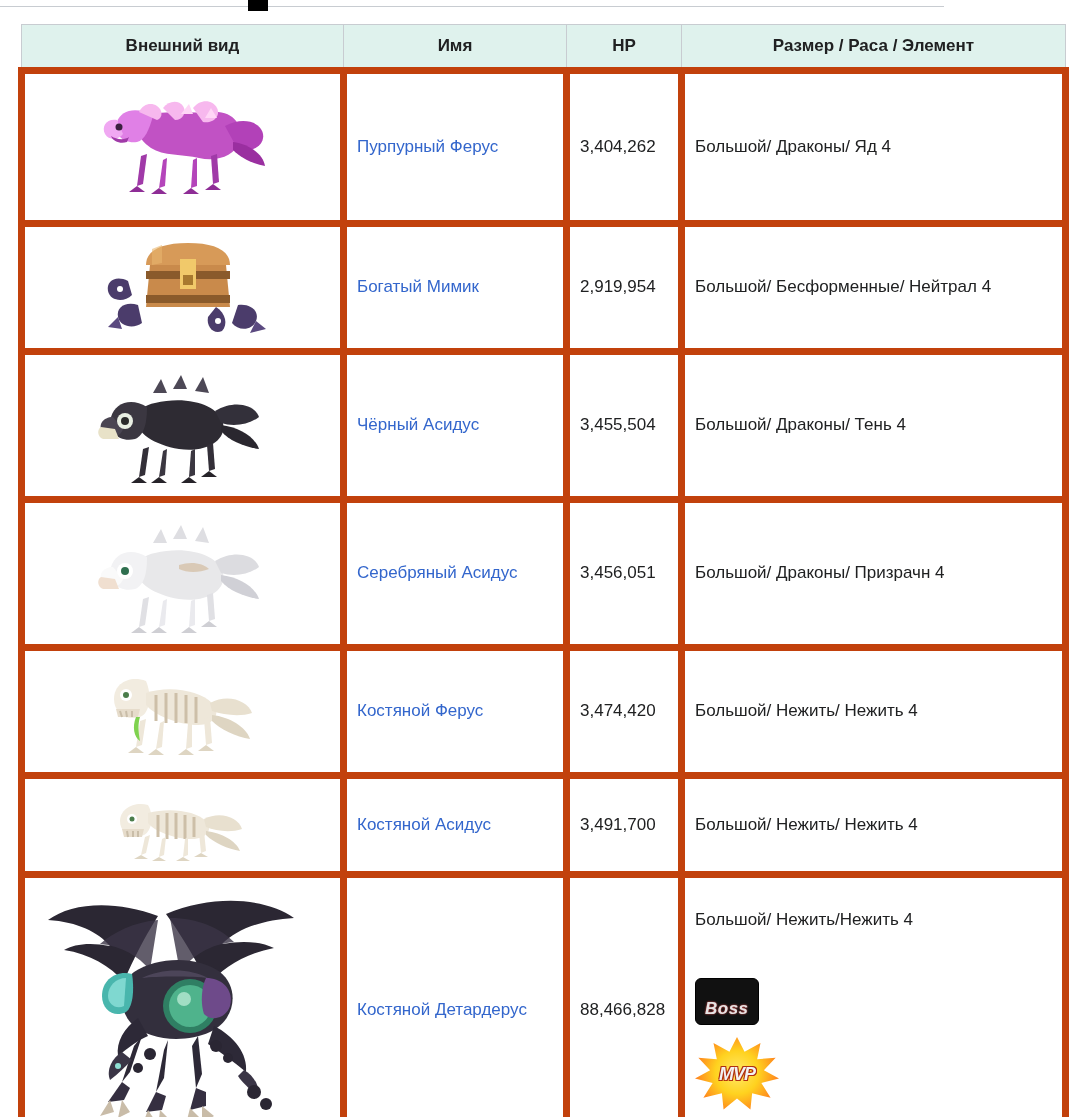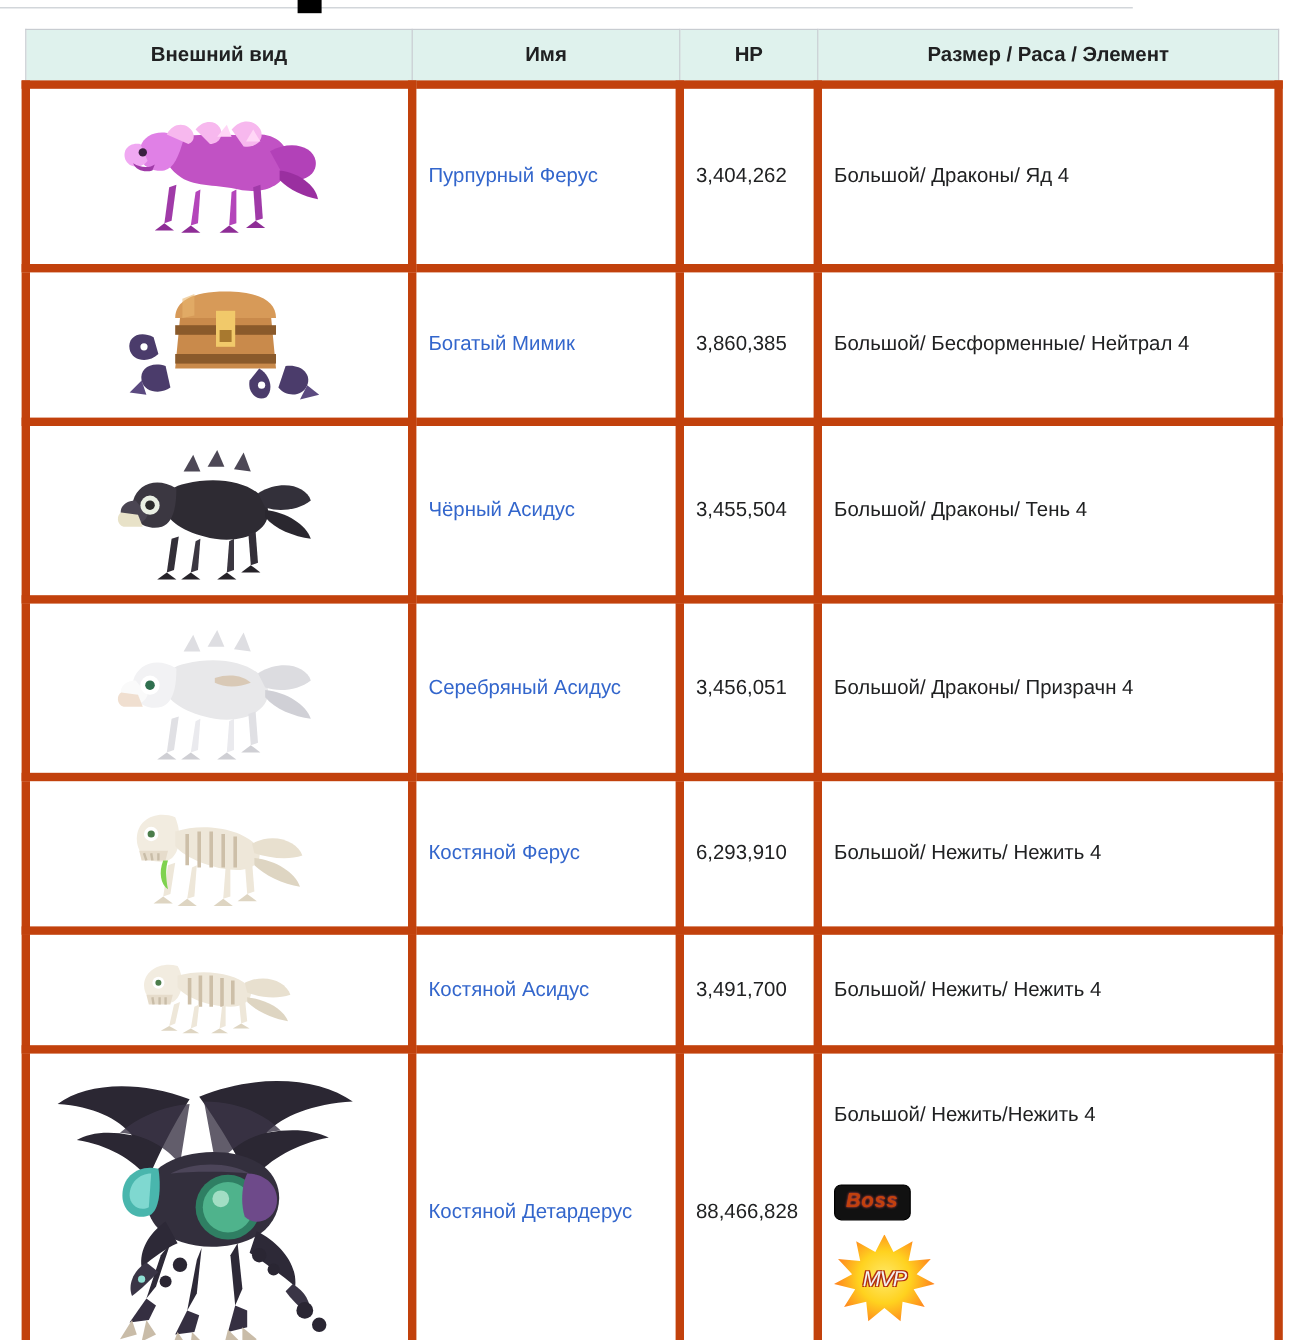--- a/index.html
+++ b/index.html
@@ -101,25 +101,25 @@
     margin: 0 auto;
   }
 
   .badges {
     margin-top: 10px;
   }
 
   .boss-badge {
     display: inline-block;
     background: #111111;
-    color: #c2410c;
+    color: #e5e5e5;
     font-weight: bold;
     font-style: italic;
     font-size: 17px;
-    padding: 2px 9px 3px 9px;
+    padding: 19px 9px 3px 9px;
     border-radius: 6px;
     border: 1px solid #000000;
     letter-spacing: 0.5px;
     text-shadow: 0 0 2px #ff5555;
     margin-top: 36px;
   }
 
   .mvp-badge {
     display: block;
     margin-top: 12px;
@@ -139,21 +139,21 @@
       4% 28%, 26% 30%, 22% 8%, 41% 20%);
   }
   .mvp-badge .mvp-text {
     position: absolute;
     top: 50%;
     left: 0;
     right: 0;
     transform: translateY(-50%);
     text-align: center;
     font-size: 18px;
-    font-weight: normal;
+    font-weight: bold;
     font-style: italic;
     color: #f2f2f2;
     text-shadow: 1px 1px 0 #b03010, -1px -1px 0 #b03010, 1px -1px 0 #b03010, -1px 1px 0 #b03010;
     letter-spacing: -1px;
   }
 </style>
 </head>
 <body>
 
 <div class="page">
@@ -234,21 +234,21 @@
               <path d="M30 46 C18 40 8 46 10 56 C12 66 26 68 34 60 Z" fill="#4b3c6b"></path>
               <circle cx="22" cy="54" r="3" fill="#ffffff"></circle>
               <path d="M118 72 C128 78 130 90 124 96 C116 100 108 92 110 82 Z" fill="#4b3c6b"></path>
               <circle cx="120" cy="86" r="3" fill="#ffffff"></circle>
             </g>
           </svg>
         </td>
         <td class="name-cell">
           <a href="#">Богатый Мимик</a>
         </td>
-        <td class="hp-cell">3,860,385</td>
+        <td class="hp-cell">2,919,954</td>
         <td class="info-cell">
           <div>Большой/ Бесформенные/ Нейтрал 4</div>
         </td>
       </tr>
 
       <tr style="height:133px;">
         <td class="img-cell">
           <svg class="sprite-wrap" width="175" height="125" viewBox="0 0 175 125">
             <g>
               <path d="M60 40 C92 32 124 42 128 60 C132 78 110 90 84 86 C60 82 40 70 42 56 C44 46 50 42 60 40 Z" fill="#2e2b33"></path>
@@ -339,21 +339,21 @@
               <path d="M86 90 L78 96 L94 96 Z" fill="#ded5c2"></path>
               <path d="M110 58 L112 84 L106 86 L104 60 Z" fill="#eee7d9"></path>
               <path d="M106 86 L98 92 L114 92 Z" fill="#ded5c2"></path>
               <path d="M36 58 C32 68 34 78 40 82 C38 72 38 64 40 58 Z" fill="#7fd24f"></path>
             </g>
           </svg>
         </td>
         <td class="name-cell">
           <a href="#">Костяной Ферус</a>
         </td>
-        <td class="hp-cell">6,293,910</td>
+        <td class="hp-cell">3,474,420</td>
         <td class="info-cell">
           <div>Большой/ Нежить/ Нежить 4</div>
         </td>
       </tr>
 
       <tr style="height:83px;">
         <td class="img-cell">
           <svg class="sprite-wrap" width="150" height="76" viewBox="0 0 150 76">
             <g>
               <path d="M40 18 C26 14 12 22 12 34 C12 46 24 52 36 48 C44 44 46 28 40 18 Z" fill="#f2ece0"></path>

